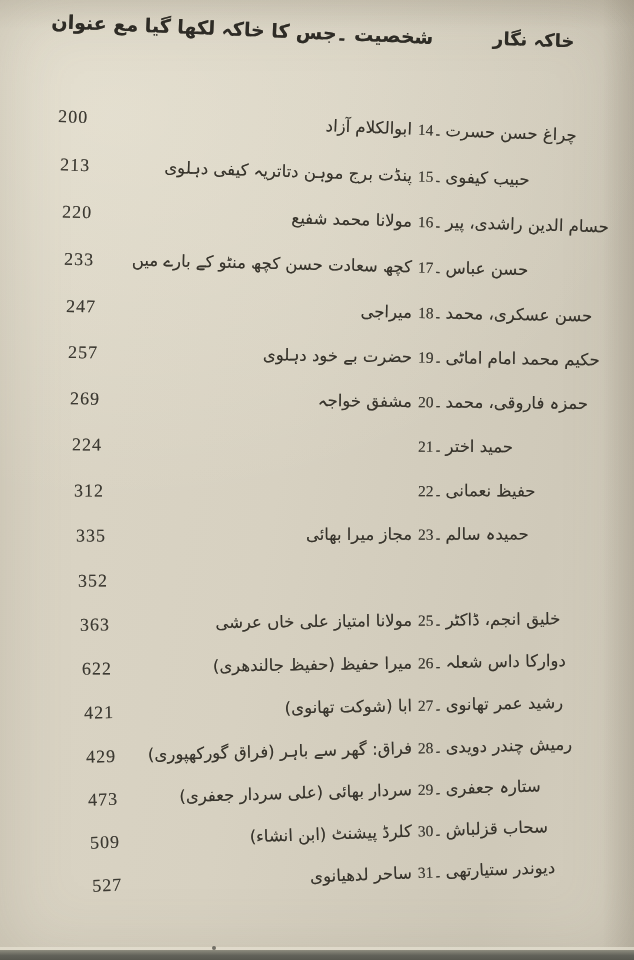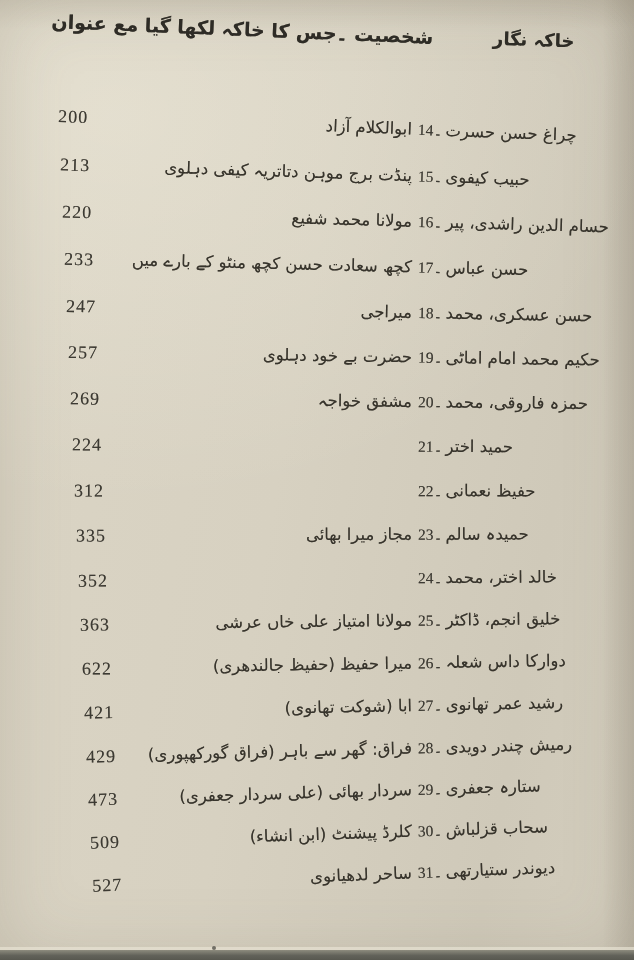--- a/index.html
+++ b/index.html
@@ -111,21 +111,20 @@
         <span class="page-num" style="left:74px">312</span>
         <span class="writer"><span class="serial">22۔</span><span class="name" dir="rtl">حفیظ نعمانی</span></span>
       </div>
       <div class="toc-row" style="top: 517.6px; transform: rotate(-0.13deg);">
         <span class="page-num" style="left:76px">335</span>
         <span class="subject" dir="rtl">مجاز میرا بھائی</span>
         <span class="writer"><span class="serial">23۔</span><span class="name" dir="rtl">حمیدہ سالم</span></span>
       </div>
       <div class="toc-row" style="top: 561.5px; transform: rotate(-0.39deg);">
         <span class="page-num" style="left:78px">352</span>
-        <span class="writer"><span class="serial">24۔</span><span class="name" dir="rtl">خالد اختر، محمد</span></span>
       </div>
       <div class="toc-row" style="top: 605px; transform: rotate(-0.65deg);">
         <span class="page-num" style="left:80px">363</span>
         <span class="subject" dir="rtl">مولانا امتیاز علی خاں عرشی</span>
         <span class="writer"><span class="serial">25۔</span><span class="name" dir="rtl">خلیق انجم، ڈاکٹر</span></span>
       </div>
       <div class="toc-row" style="top: 648.3px; transform: rotate(-0.91deg);">
         <span class="page-num" style="left:82px">622</span>
         <span class="subject" dir="rtl">میرا حفیظ (حفیظ جالندھری)</span>
         <span class="writer"><span class="serial">26۔</span><span class="name" dir="rtl">دوارکا داس شعلہ</span></span>

